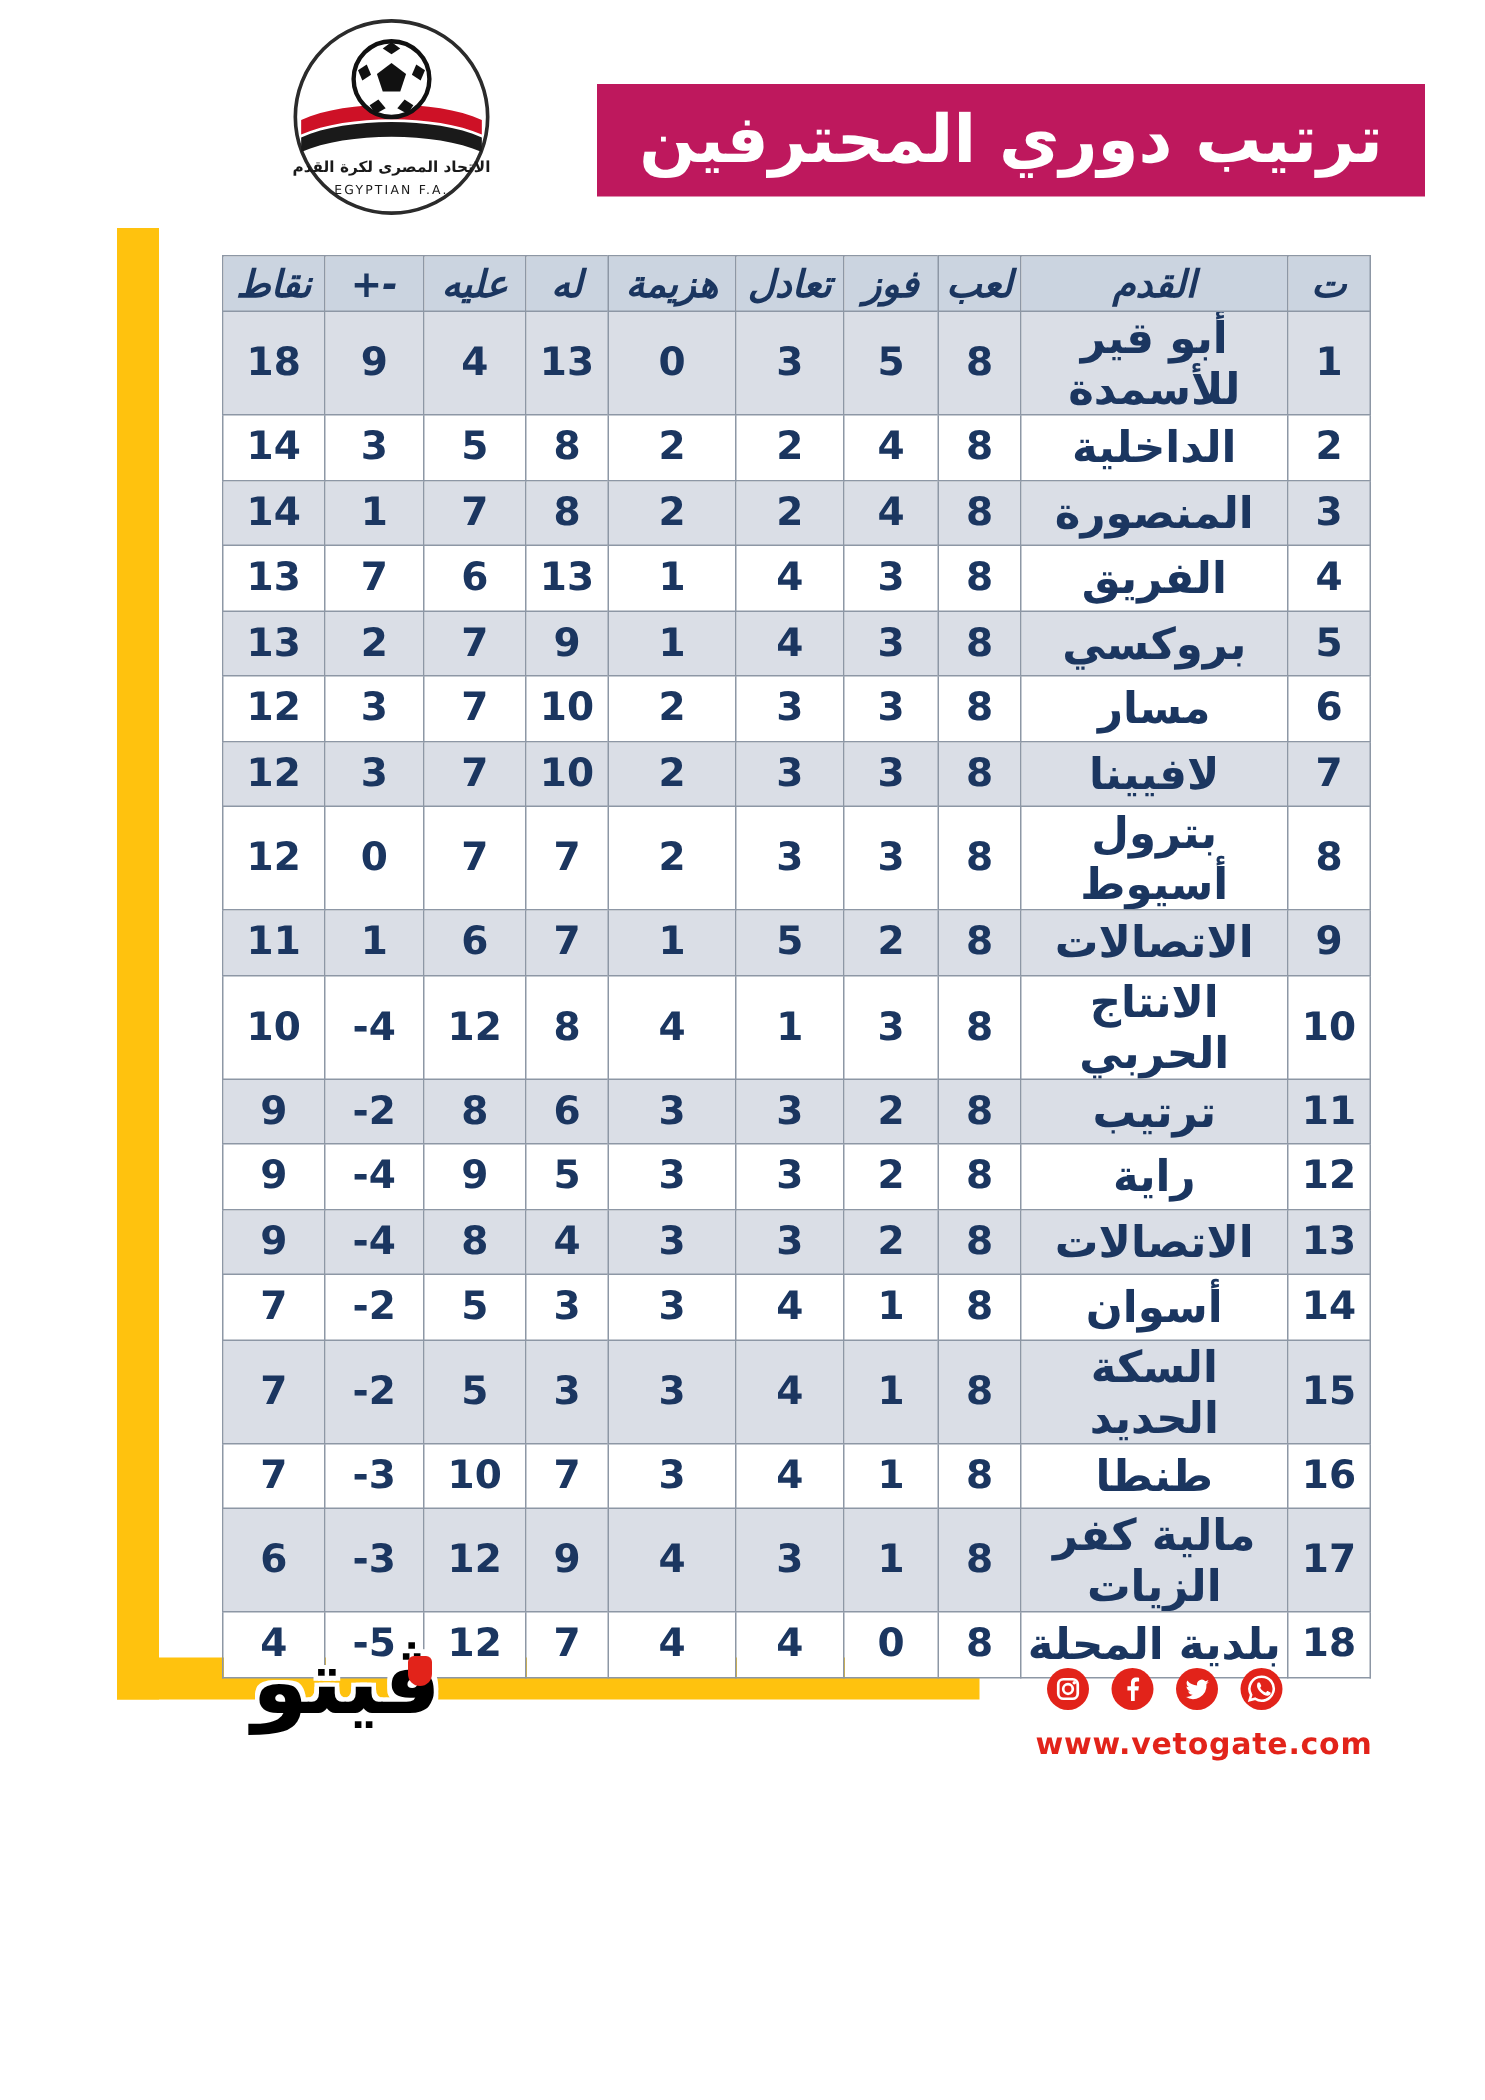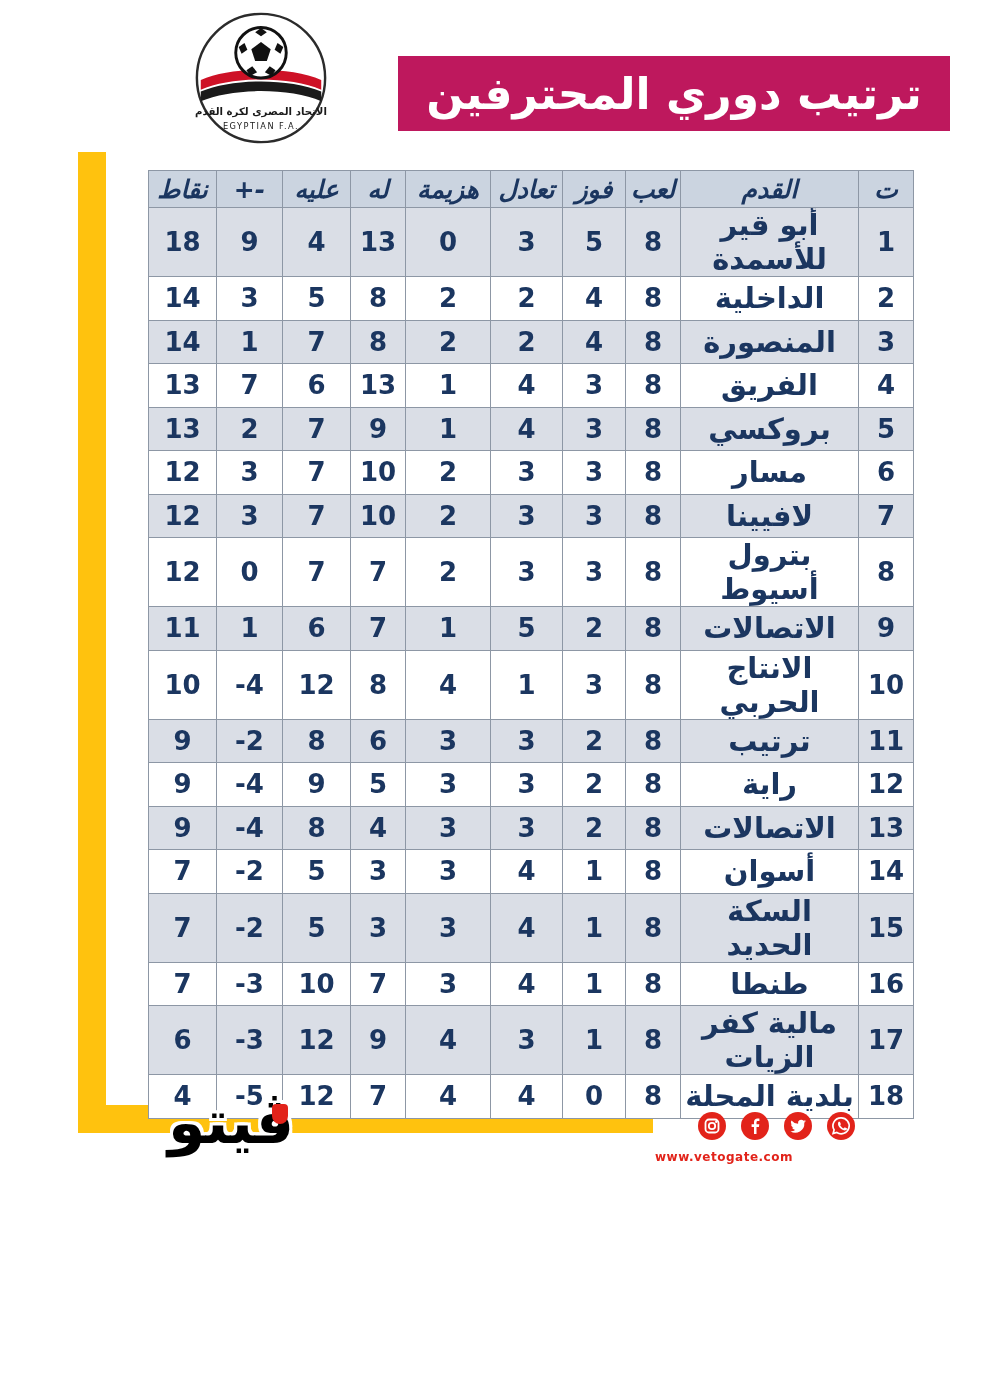--- a/index.html
+++ b/index.html
@@ -59,21 +59,21 @@
   .social-row {
     position:absolute; left:698px; top:1112px; display:flex; gap:15px; align-items:center;
   }
   .sicon {
     width:28px; height:28px; border-radius:50%; background:#E2231A;
     display:flex; align-items:center; justify-content:center; cursor:pointer;
   }
   .sicon svg { display:block; }
   .website {
     position:absolute; left:655px; top:1150px; width:260px;
-    color:#E2231A; font-weight:bold; font-size:12px; text-align:left;
+    color:#E2231A; font-weight:bold; font-size:20px; text-align:right;
     letter-spacing:0.5px; cursor:pointer;
   }
 </style>
 </head>
 <body>
 
 <div class="page">
 
   <div class="yellow-vert"></div>
   <div class="yellow-horiz"></div>

